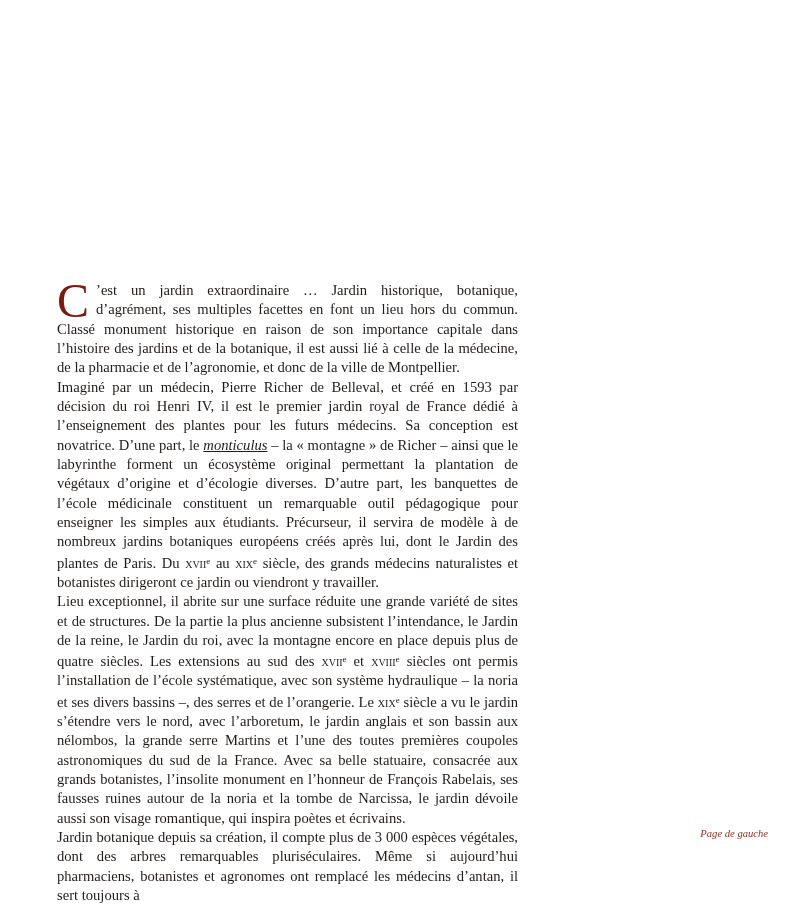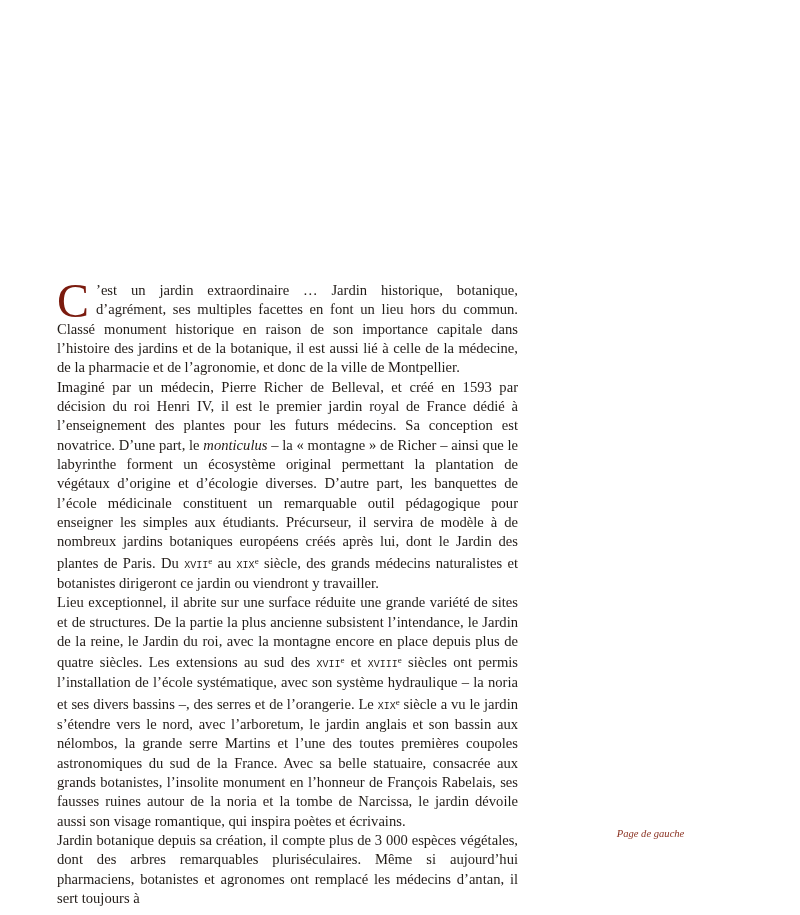--- a/index.html
+++ b/index.html
@@ -24,32 +24,32 @@
   }
   .para { margin: 0; }
   .dropcap {
     float: left;
     color: var(--accent, #7b1b0e);
     font-size: 48px;
     line-height: 37px;
     padding-right: 7px;
     margin-top: 1px;
   }
-  .r-i { font-style: italic; }
-  .r-sc { font-variant: small-caps; font-family: Liberation Mono, monospace; }
+  .r-i { font-style: italic; text-decoration: underline; }
+  .r-sc { font-variant: small-caps; }
   .r-sup { font-size: 0.62em; vertical-align: 0.42em; }
   .caption {
     position: absolute;
     left: 533px;
     top: 827px;
     width: 235px;
     color: var(--caption, #8a3120);
     font-size: 10.6px;
     line-height: 13.2px;
-    text-align: center;
+    text-align: right;
   }
   .caption-label { font-style: italic; }
 </style>
 </head>
 <body>
 
 <div class="page" style="--ink: #211b17; --accent: #7b1b0e; --caption: #8a3120; background: rgb(255, 255, 255);">
   <div class="text-block">
       <p class="para"><span class="dropcap">C</span><span>’est un jardin extraordinaire … Jardin historique, botanique, d’agrément, ses multiples facettes en font un lieu hors du commun. Classé monument historique en raison de son importance capitale dans l’histoire des jardins et de la botanique, il est aussi lié à celle de la médecine, de la pharmacie et de l’agronomie, et donc de la ville de Montpellier.</span></p>
       <p class="para"><span>Imaginé par un médecin, Pierre Richer de Belleval, et créé en 1593 par décision du roi Henri IV, il est le premier jardin royal de France dédié à l’enseignement des plantes pour les futurs médecins. Sa conception est novatrice. D’une part, le </span><span class="r-i">monticulus</span><span> – la «&nbsp;montagne&nbsp;» de Richer – ainsi que le labyrinthe forment un écosystème original permettant la plantation de végétaux d’origine et d’écologie diverses. D’autre part, les banquettes de l’école médicinale constituent un remarquable outil pédagogique pour enseigner les simples aux étudiants. Précurseur, il servira de modèle à de nombreux jardins botaniques européens créés après lui, dont le Jardin des plantes de Paris. Du </span><span class="r-sc">xvii</span><span class="r-sup">e</span><span> au </span><span class="r-sc">xix</span><span class="r-sup">e</span><span> siècle, des grands médecins naturalistes et botanistes dirigeront ce jardin ou viendront y travailler.</span></p>

